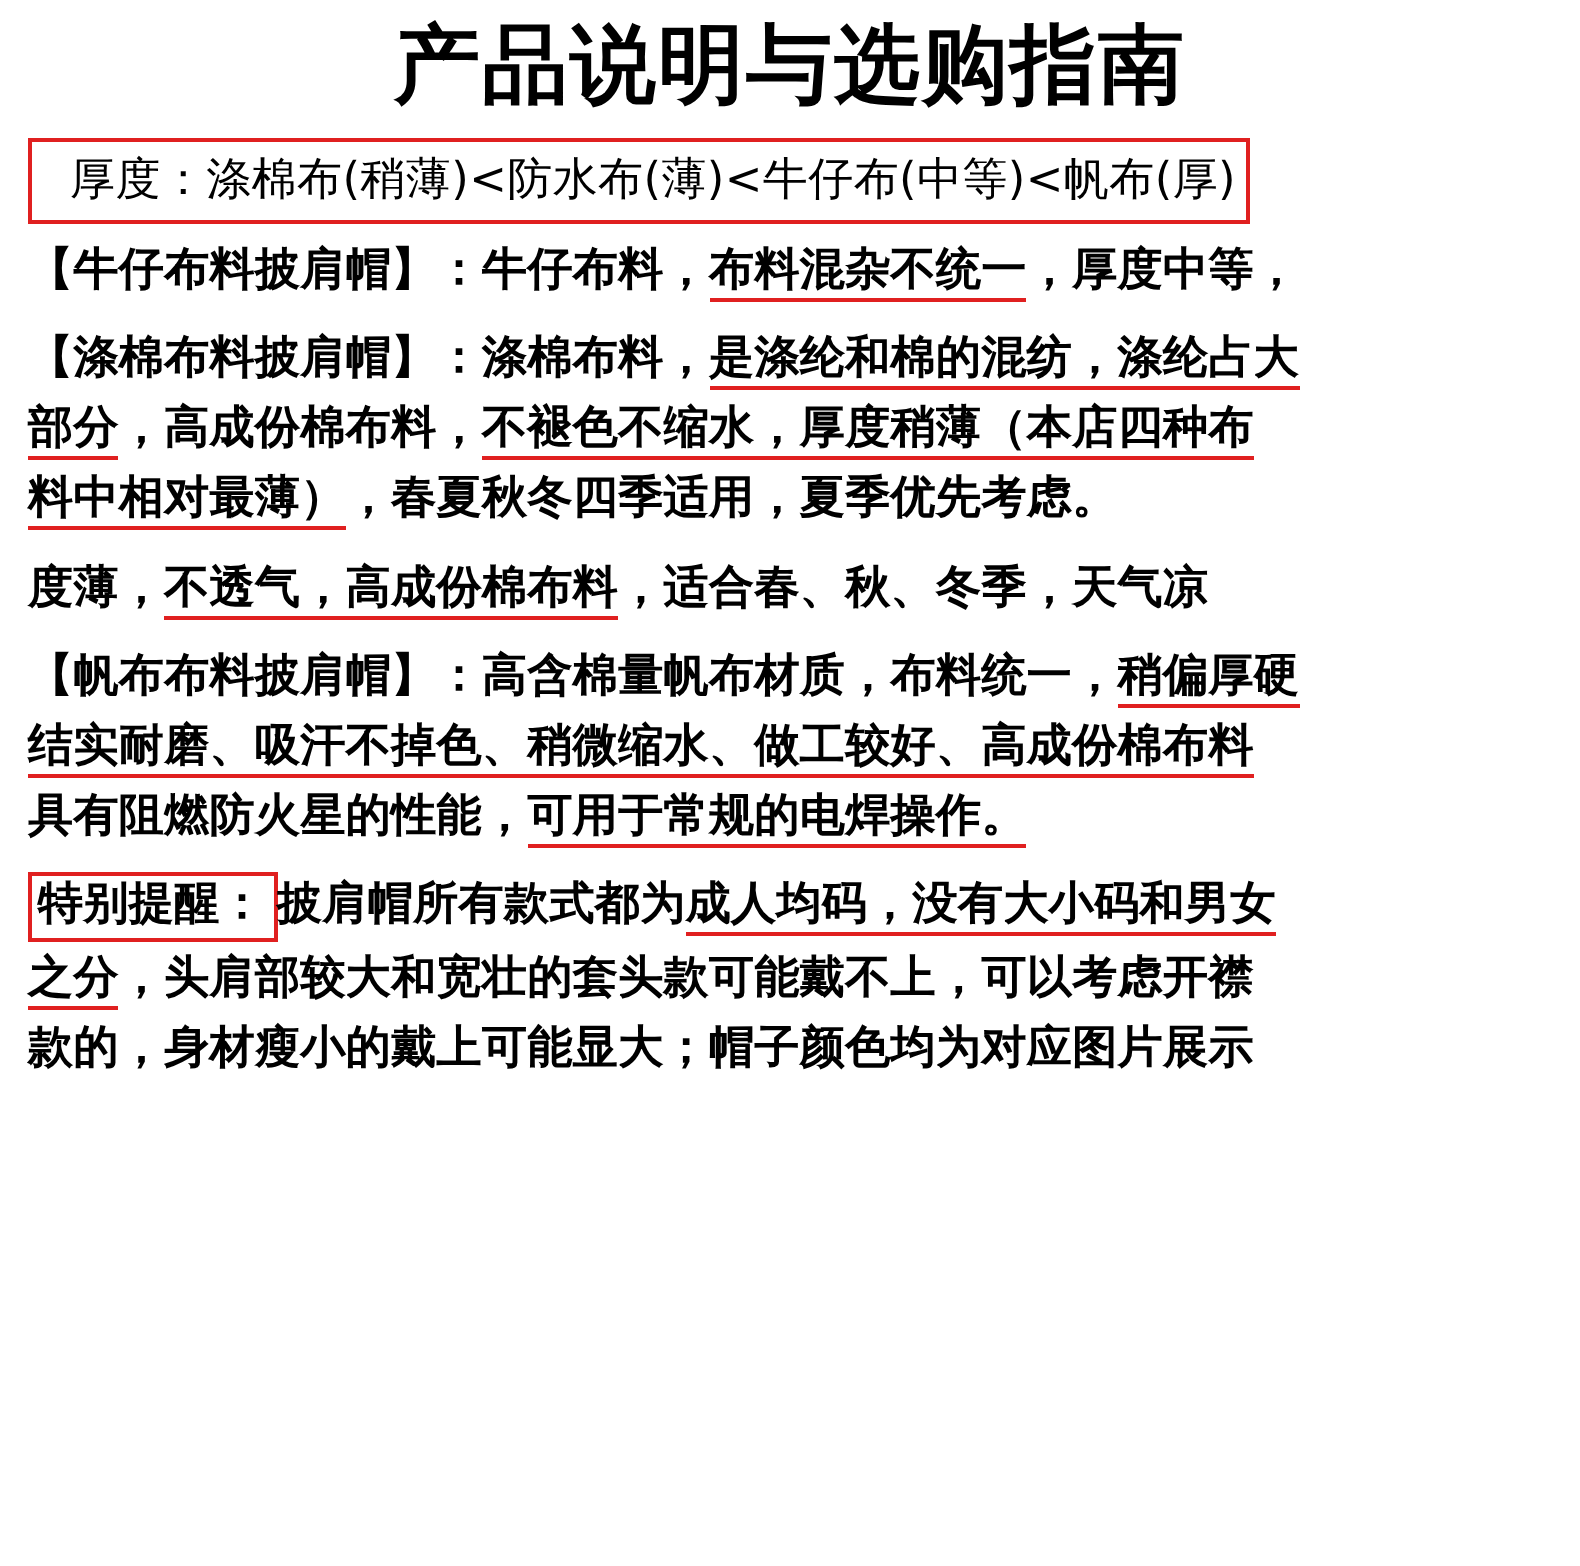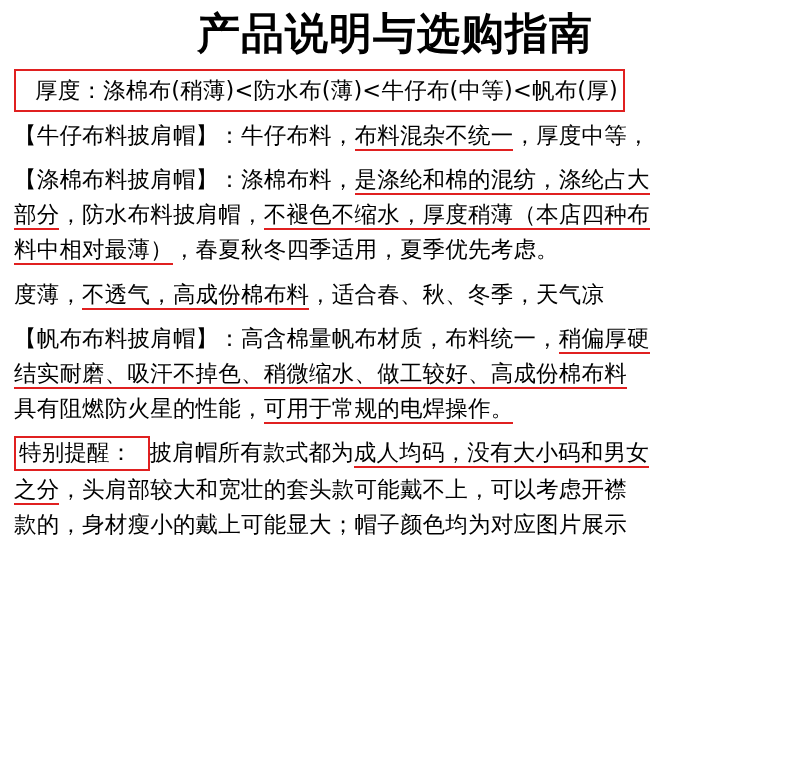--- a/index.html
+++ b/index.html
@@ -44,25 +44,25 @@
   }
   .thickness-box .line { white-space: nowrap; }
   
   .u {
     border-bottom: 2px solid #e02020;
     padding-bottom: 1px;
   }
   
   .boxed {
     border: 2px solid #e02020;
-    padding: 0px 15px 2px 3px;
+    padding: 0px 4px 2px 3px;
     display: inline-block;
     line-height: 1.25;
   }
-  .para { margin-bottom: 10px; }
+  .para { margin-bottom: 10px; font-weight: bold; }
   .para .line { margin-bottom: 1px; }
 </style>
 </head>
 <body>
 
 <div class="page">
 
   <div class="title">产品说明与选购指南</div>
 
   <div class="thickness-box">
@@ -70,21 +70,21 @@
       <span>厚度：</span><span>涤棉布(稍薄)&lt;防水布(薄)&lt;牛仔布(中等)&lt;帆布(厚)</span>
     </div>
   </div>
 
   <div id="sections">
       <div class="para">
         <div class="line"><span>【牛仔布料披肩帽】：牛仔布料，</span><span class="u">布料混杂不统一</span><span>，厚度中等，</span></div>
       </div>
       <div class="para">
         <div class="line"><span>【涤棉布料披肩帽】：涤棉布料，</span><span class="u">是涤纶和棉的混纺，涤纶占大</span></div>
-        <div class="line"><span class="u">部分</span><span>，防水布料披肩帽，</span><span class="u">不褪色不缩水，厚度稍薄（本店四种布</span></div>
+        <div class="line"><span class="u">部分</span><span>，高成份棉布料，</span><span class="u">不褪色不缩水，厚度稍薄（本店四种布</span></div>
         <div class="line"><span class="u">料中相对最薄）</span><span>，春夏秋冬四季适用，夏季优先考虑。</span></div>
       </div>
       <div class="para">
         <div class="line"><span>度薄，</span><span class="u">不透气，高成份棉布料</span><span>，适合春、秋、冬季，天气凉</span></div>
       </div>
       <div class="para">
         <div class="line"><span>【帆布布料披肩帽】：高含棉量帆布材质，布料统一，</span><span class="u">稍偏厚硬</span></div>
         <div class="line"><span class="u">结实耐磨、吸汗不掉色、稍微缩水、做工较好、高成份棉布料</span></div>
         <div class="line"><span>具有阻燃防火星的性能，</span><span class="u">可用于常规的电焊操作。</span></div>
       </div>

